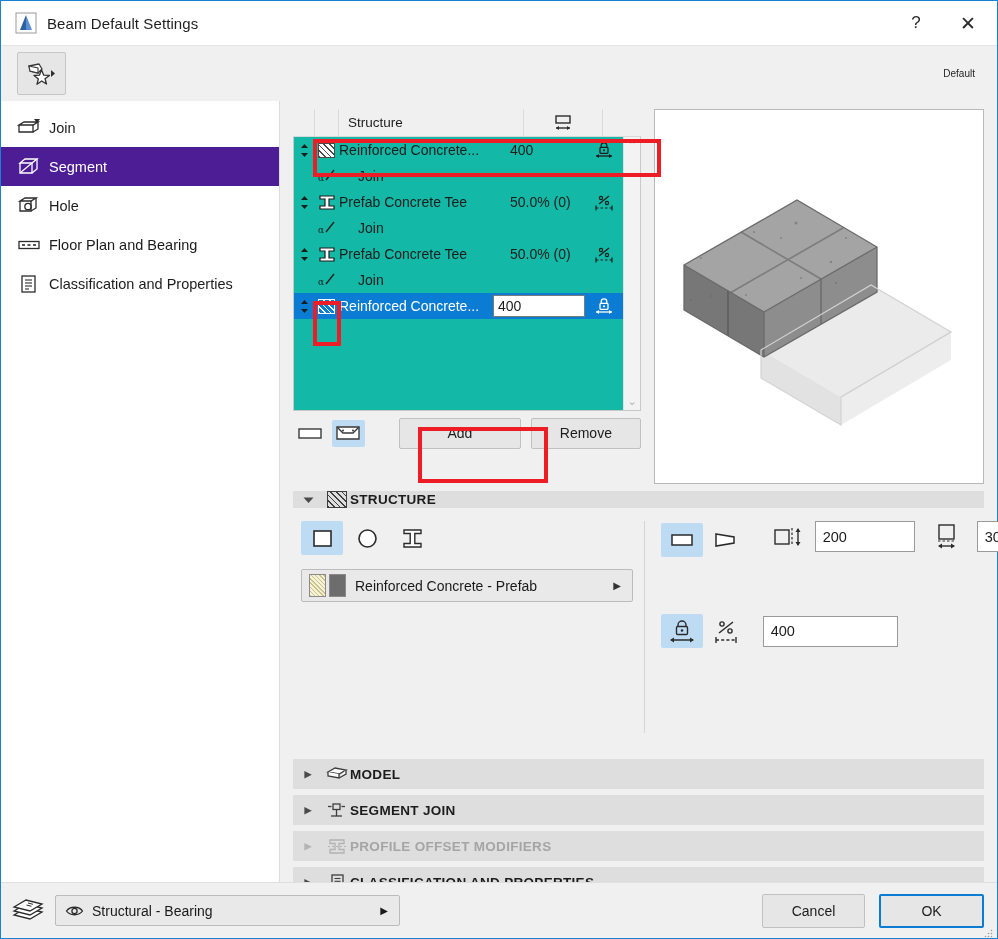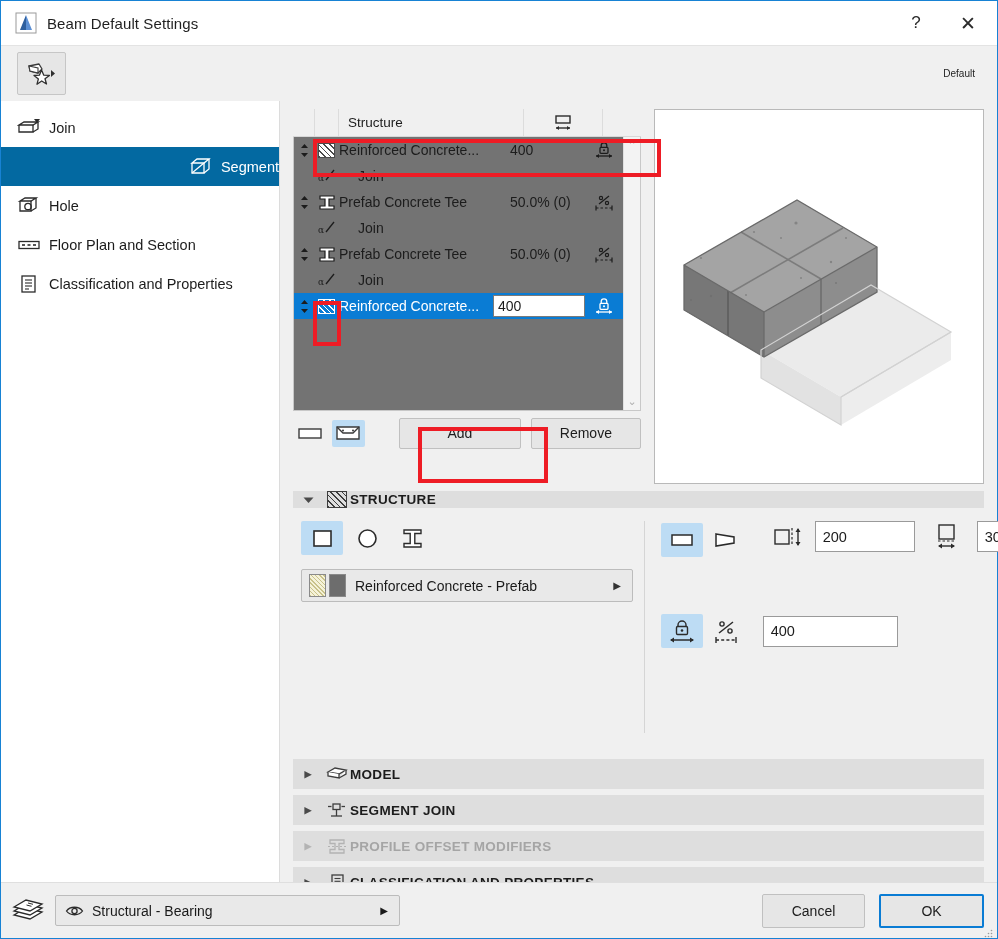--- a/index.html
+++ b/index.html
@@ -56,21 +56,21 @@
   .leftnav{
     width:279px;flex:0 0 279px;background:#ffffff;
     border-right:1px solid #dcdcdc;
     padding-top:7px;box-sizing:border-box;
   }
   .nav-item{
     height:39px;display:flex;align-items:center;
     padding-left:16px;cursor:default;color:#1c1c1c;font-size:14.5px;
     box-sizing:border-box;
   }
-  .nav-item.selected{background:#0369a1;color:#ffffff;justify-content:flex-end;}
+  .nav-item.selected{background:#4c1d95;color:#ffffff;}
   .nav-ico{
     width:26px;flex:0 0 26px;height:22px;display:flex;align-items:center;justify-content:flex-start;
     margin-right:6px;
   }
   .nav-ico svg{display:block;}
 
   
   .rightpane{
     flex:1 1 auto;min-width:0;display:flex;flex-direction:column;
     background:#f0f0f0;padding:0 13px 0 13px;box-sizing:border-box;
@@ -86,21 +86,21 @@
     border-bottom:1px solid #d8d8d8;position:relative;
   }
   .lh-sep{width:1px;height:27px;background:#dcdcdc;}
   .lh-c1{width:21px;flex:0 0 21px;}
   .lh-c2{width:23px;flex:0 0 23px;}
   .lh-name{flex:1 1 auto;padding-left:9px;}
   .lh-dim{width:78px;flex:0 0 78px;display:flex;align-items:center;justify-content:center;}
   .lh-last{width:38px;flex:0 0 38px;}
 
   .list-box{
-    height:274px;background:#737373;border:1px solid #c8c8c8;border-top:none;
+    height:274px;background:#14b8a6;border:1px solid #c8c8c8;border-top:none;
     display:flex;box-sizing:border-box;position:relative;
   }
   .list-rows{flex:1 1 auto;min-width:0;}
   .row{
     height:26px;display:flex;align-items:center;font-size:14px;color:#1c1c1c;
     cursor:default;box-sizing:border-box;
   }
   .row.selected{background:#0a7cd4;color:#ffffff;}
   .row-spin{width:21px;flex:0 0 21px;display:flex;align-items:center;justify-content:center;}
   .row-ico{width:23px;flex:0 0 23px;display:flex;align-items:center;justify-content:center;}
@@ -316,21 +316,21 @@
 
       <div class="nav-item">
         <span class="nav-ico">
           <svg width="24" height="20" viewBox="0 0 24 20">
             <rect x="2" y="6.5" width="20" height="7" fill="none" stroke="#2b2b2b" stroke-width="1.3"></rect>
             <line x1="5" y1="10" x2="8" y2="10" stroke="#2b2b2b" stroke-width="1.6"></line>
             <line x1="10.5" y1="10" x2="13.5" y2="10" stroke="#2b2b2b" stroke-width="1.6"></line>
             <line x1="16" y1="10" x2="19" y2="10" stroke="#2b2b2b" stroke-width="1.6"></line>
           </svg>
         </span>
-        <span>Floor Plan and Section</span>
+        <span>Floor Plan and Bearing</span>
       </div>
 
       <div class="nav-item">
         <span class="nav-ico">
           <svg width="24" height="20" viewBox="0 0 24 20">
             <rect x="5" y="2" width="13" height="16" fill="none" stroke="#2b2b2b" stroke-width="1.3"></rect>
             <line x1="8" y1="6" x2="15" y2="6" stroke="#2b2b2b" stroke-width="1.1"></line>
             <line x1="8" y1="9" x2="15" y2="9" stroke="#2b2b2b" stroke-width="1.1"></line>
             <line x1="8" y1="12" x2="15" y2="12" stroke="#2b2b2b" stroke-width="1.1"></line>
             <line x1="8" y1="15" x2="12" y2="15" stroke="#2b2b2b" stroke-width="1.1"></line>

